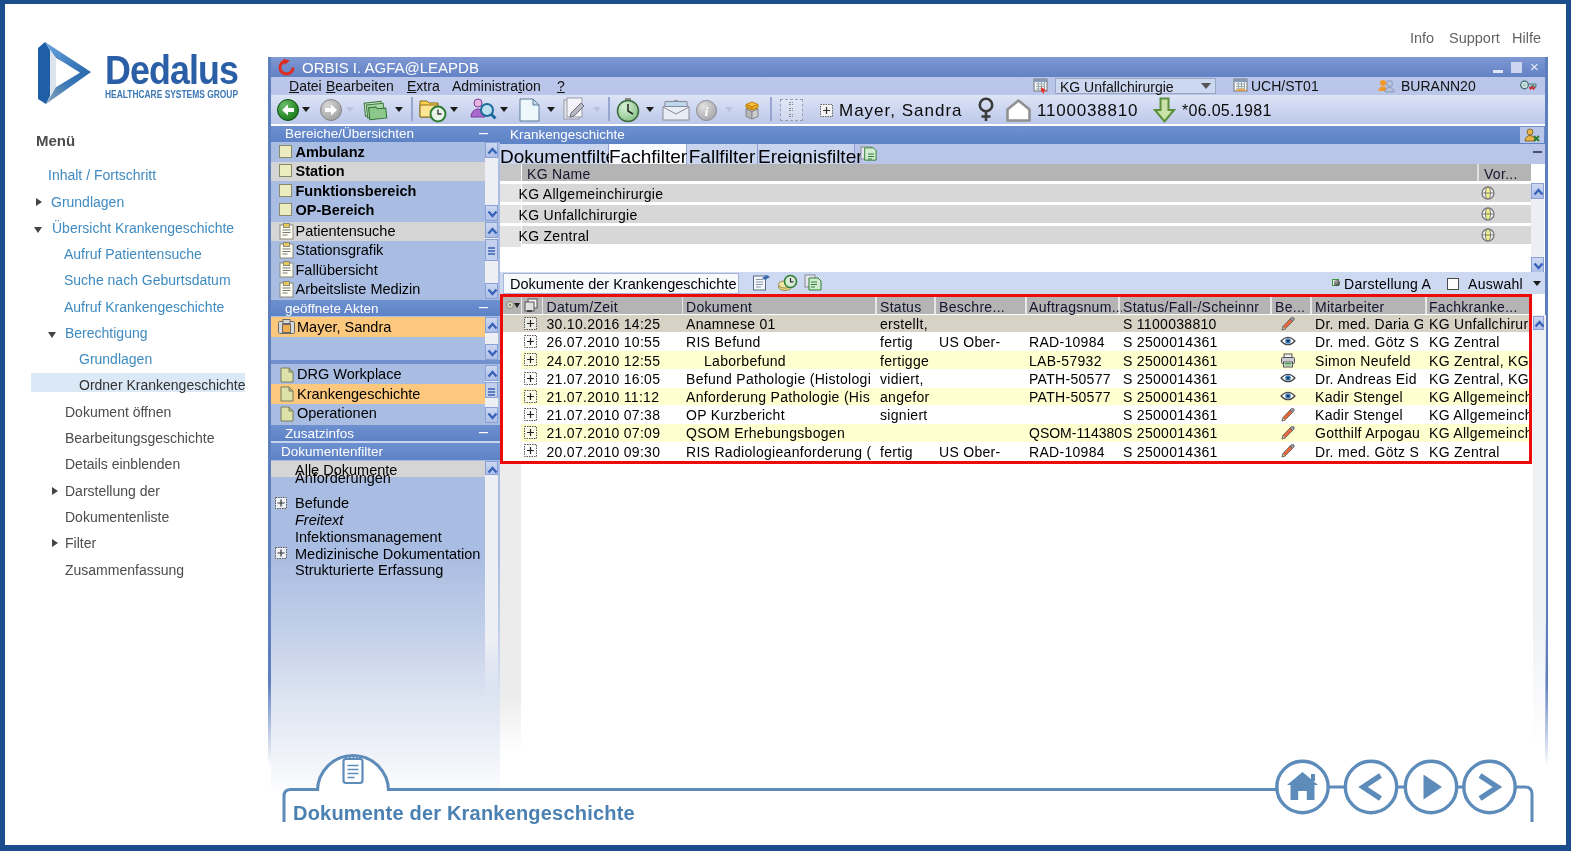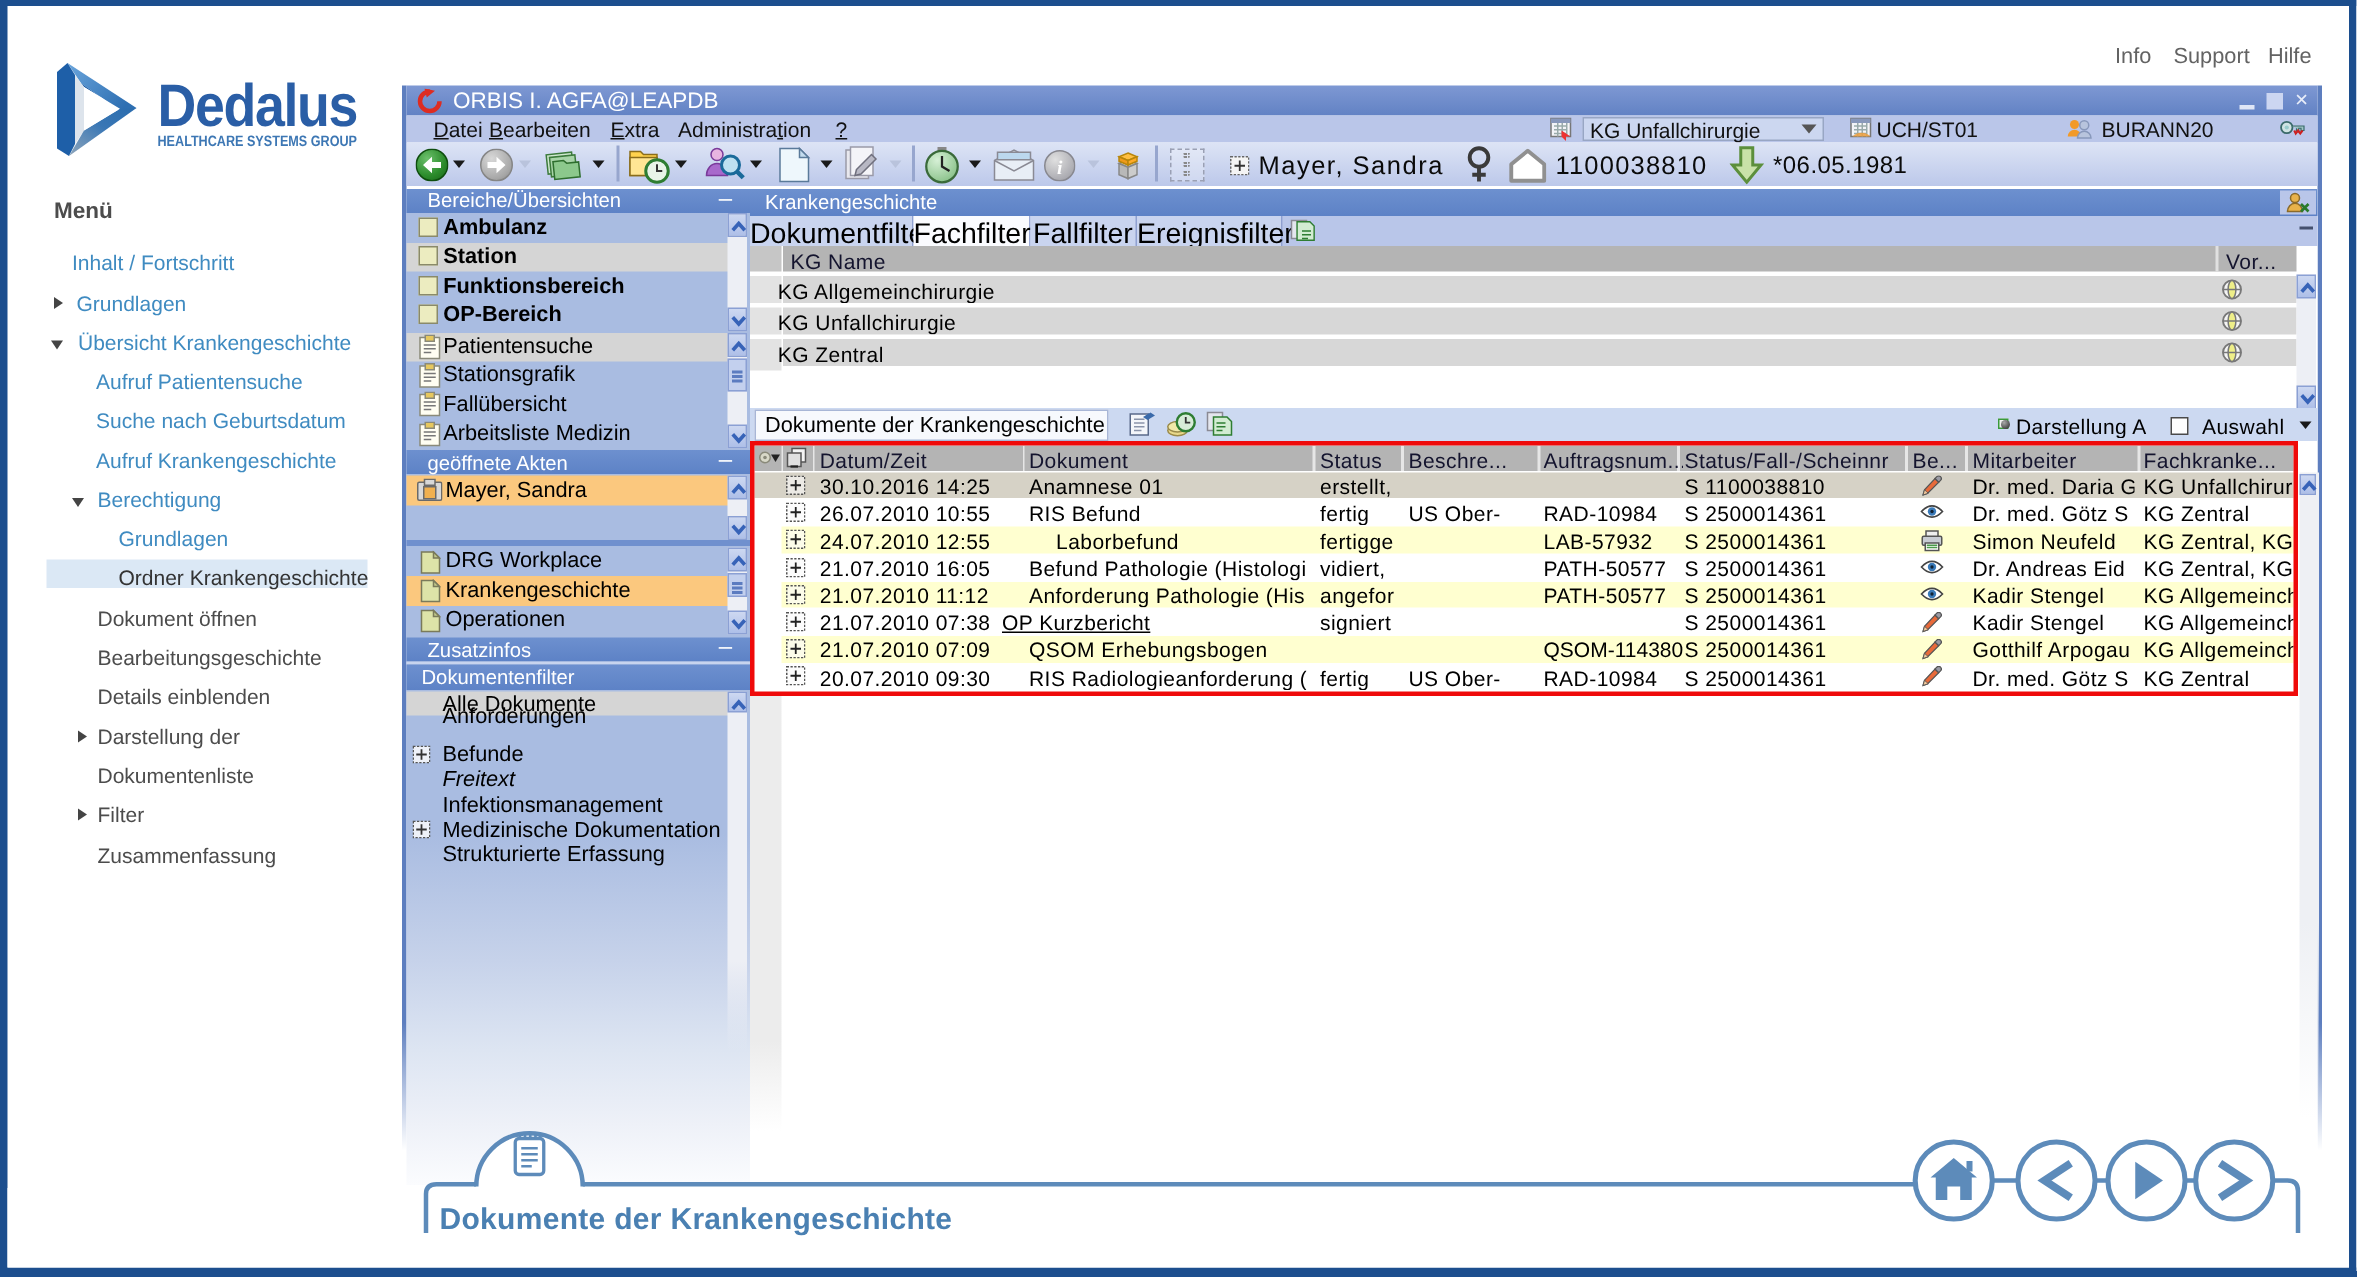--- a/index.html
+++ b/index.html
@@ -636,21 +636,21 @@
           <circle cx="8" cy="6" r="2.8" fill="#3a7ab8"></circle>
           <circle cx="8" cy="6" r="1.1" fill="#123"></circle>
         </svg>
 <div class="cell" style="left:1047px;top:332.0px;width:108px;">Kadir Stengel</div>
 <div class="cell" style="left:1161px;top:332.0px;width:100px;">KG Allgemeinch</div>
 <svg class="abs" style="left:256px;top:351.0px;" width="13" height="13" viewBox="0 0 13 13">
           <rect x="0.5" y="0.5" width="12" height="12" fill="rgba(250,250,250,0.6)" stroke="#555" stroke-dasharray="1.5 1"></rect>
           <path d="M3,6.5 h7 M6.5,3 v7" stroke="#222" stroke-width="1.2"></path>
         </svg>
 <div class="cell" style="left:278.5px;top:350.2px;">21.07.2010 07:38</div>
-<div class="cell" style="left:400px;top:350.2px;width:185px;text-decoration:underline;">OP Kurzbericht</div>
+<div class="cell" style="left:418px;top:350.2px;width:185px;">OP Kurzbericht</div>
 <div class="cell" style="left:612px;top:350.2px;width:52px;">signiert</div>
 <div class="cell" style="left:855px;top:350.2px;">S 2500014361</div>
 <svg class="abs" style="left:1012px;top:351.0px;" width="15" height="15" viewBox="0 0 15 15">
           <path d="M2,13 l1,-3.5 L10,2 l2.5,2.5 L5,12 z" fill="#e86a3a" stroke="#555" stroke-width="0.8"></path>
           <path d="M10,2 l2.5,2.5 1.2,-1.2 a1.7,1.7 0 0 0 -2.5,-2.5 z" fill="#9a9aa4" stroke="#555" stroke-width="0.8"></path>
           <path d="M2,13 l1,-3.5 1.2,1.1 1.3,1.2 z" fill="#f4c89a" stroke="#555" stroke-width="0.6"></path>
         </svg>
 <div class="cell" style="left:1047px;top:350.2px;width:108px;">Kadir Stengel</div>
 <div class="cell" style="left:1161px;top:350.2px;width:100px;">KG Allgemeinch</div>
 <div class="abs" style="left:252.5px;top:367.2px;width:1008.5px;height:17.4px;background:#ffffd0;"></div>

